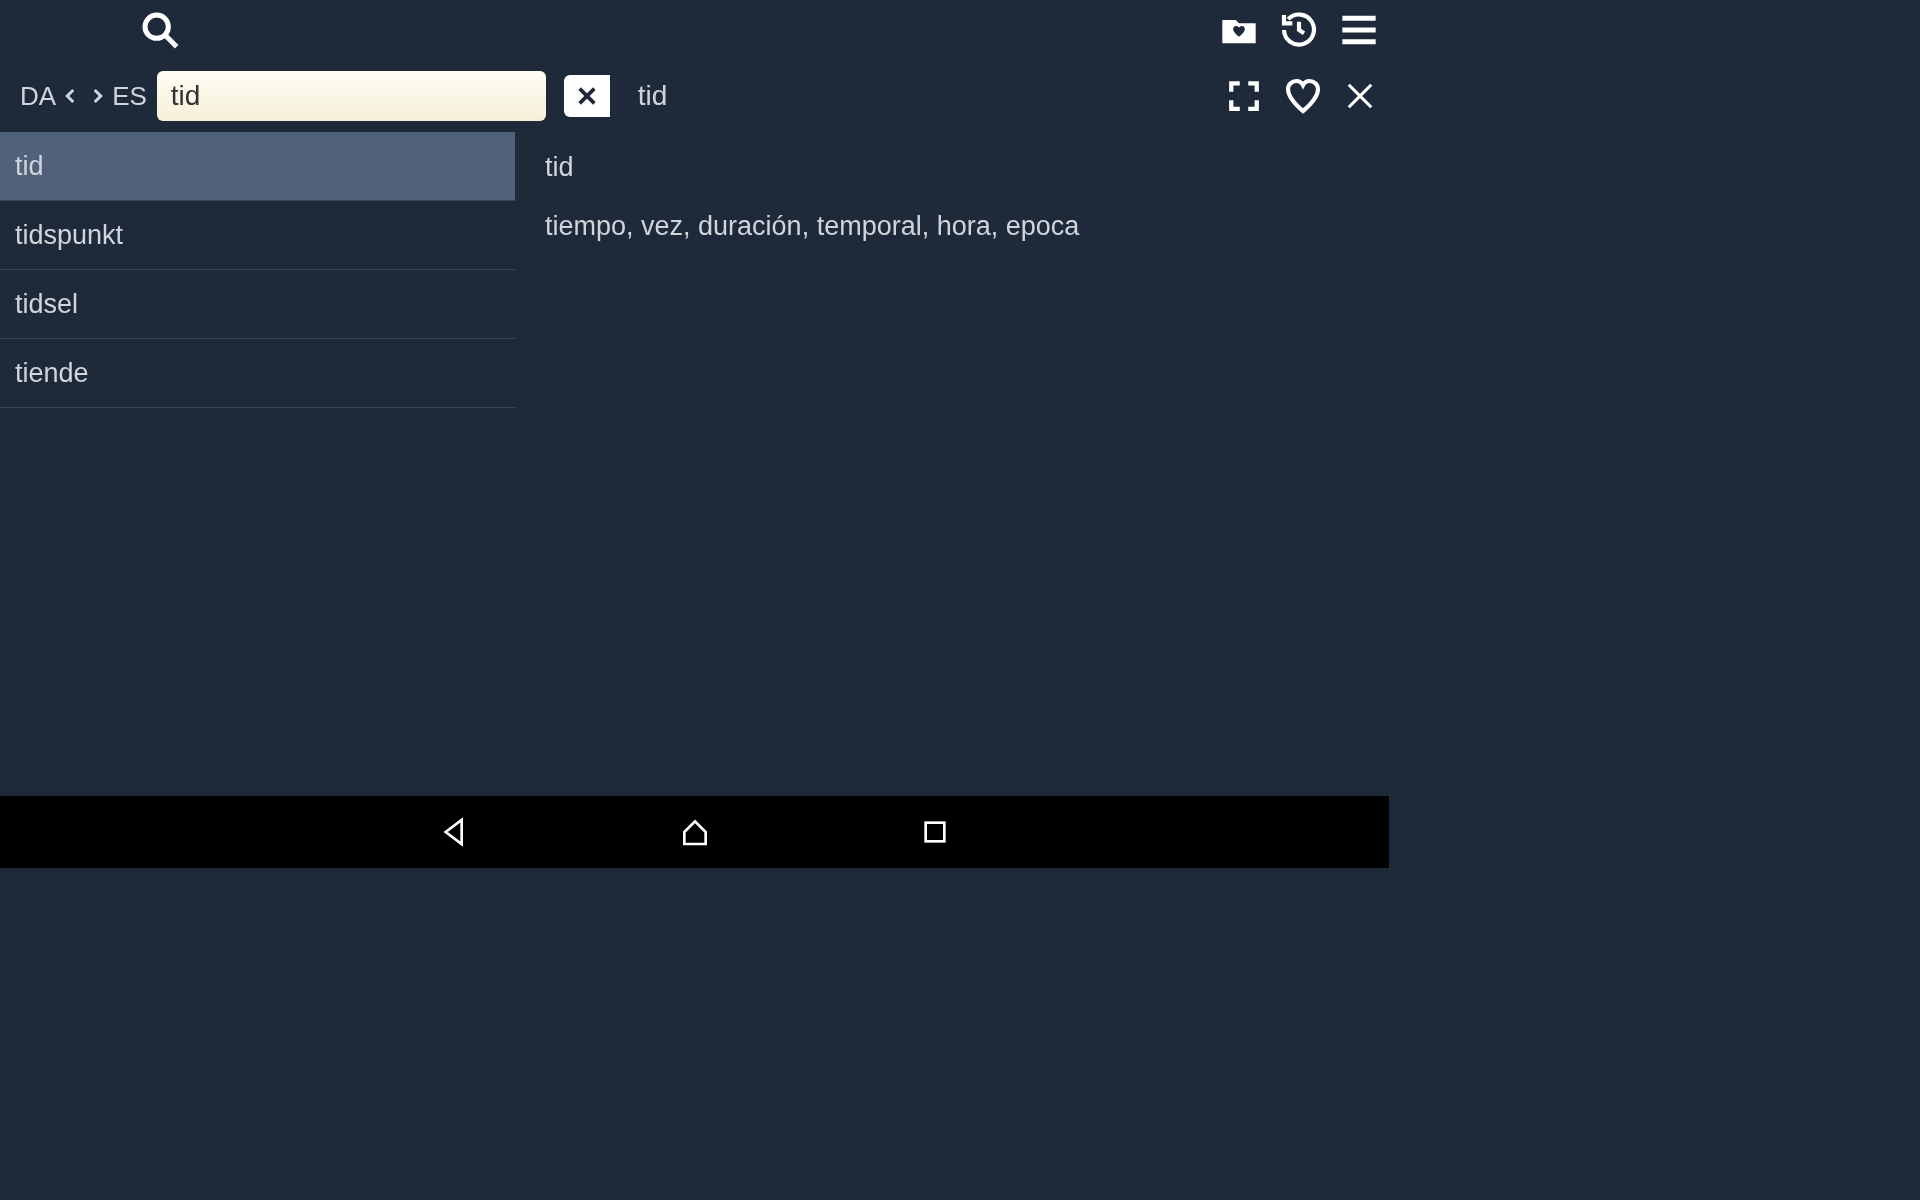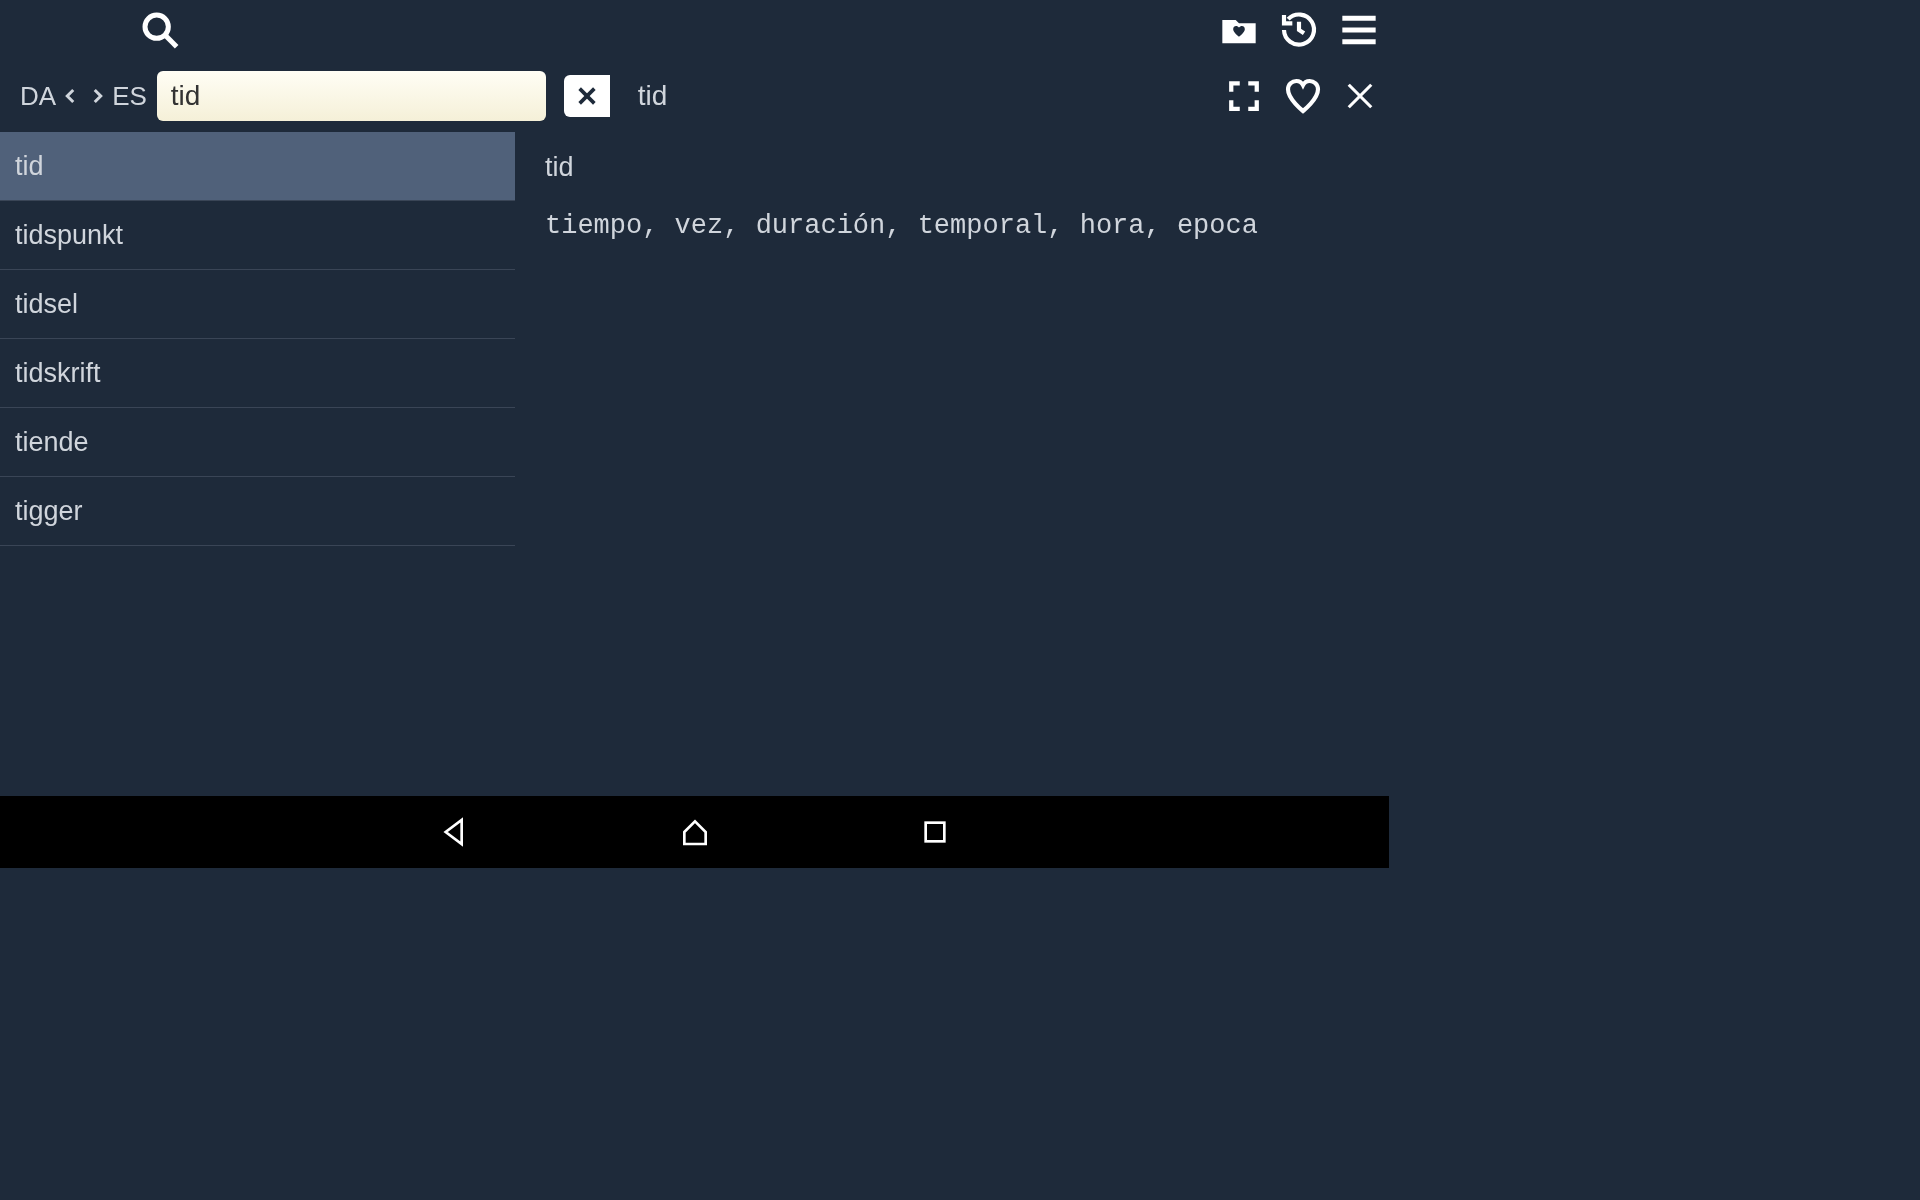--- a/index.html
+++ b/index.html
@@ -17,21 +17,21 @@
     .clear-btn { width: 46px; height: 42px; background: #fff; border-radius: 6px; display: flex; align-items: center; justify-content: center; margin-left: 14px; cursor: pointer; position: relative; }
     .clear-bg { position: absolute; width: 100%; height: 100%; }
     .detail-title { font-size: 28px; color: #d0d5dc; margin-left: 24px; }
     .right-actions { margin-left: auto; display: flex; align-items: center; gap: 22px; padding-right: 6px; }
     .main { flex: 1; display: flex; }
     .sidebar { width: 515px; background: #1e2a3a; overflow-y: auto; }
     .list-item { height: 69px; display: flex; align-items: center; padding: 0 15px; font-size: 27px; color: #d0d5dc; border-bottom: 1px solid #3a4556; cursor: pointer; }
     .list-item.selected { background: #50617a; }
     .detail { flex: 1; background: #1e2a3a; padding: 20px 30px; }
     .detail-word { font-size: 27px; color: #d0d5dc; margin-bottom: 28px; }
-    .detail-trans { font-size: 27px; color: #d0d5dc; font-family: Liberation Mono, monospace; }
+    .detail-trans { font-size: 27px; color: #d0d5dc; }
     .nav-bar { height: 72px; background: #000; display: flex; align-items: center; justify-content: center; gap: 200px; }
     .nav-icon { width: 40px; height: 40px; display: flex; align-items: center; justify-content: center; cursor: pointer; }
     .nav-icon svg { width: 32px; height: 32px; }
   </style>
 </head>
 <body>
 
 <div class="top-bar">
   <div class="top-left">
     <div class="icon-svg">
@@ -117,27 +117,21 @@
     <div class="list-item selected">
         <span>tid</span>
       </div>
     <div class="list-item">
         <span>tidspunkt</span>
       </div>
     <div class="list-item">
         <span>tidsel</span>
       </div>
     <div class="list-item">
-        <span>tidskrift</span>
-      </div>
-    <div class="list-item">
         <span>tiende</span>
-      </div>
-    <div class="list-item">
-        <span>tigger</span>
       </div>
   </div>
   <div class="detail">
     <div class="detail-word">tid</div>
     <div class="detail-trans">tiempo, vez, duración, temporal, hora, epoca</div>
   </div>
 </div>
 
 <div class="nav-bar">
   <div class="nav-icon">

